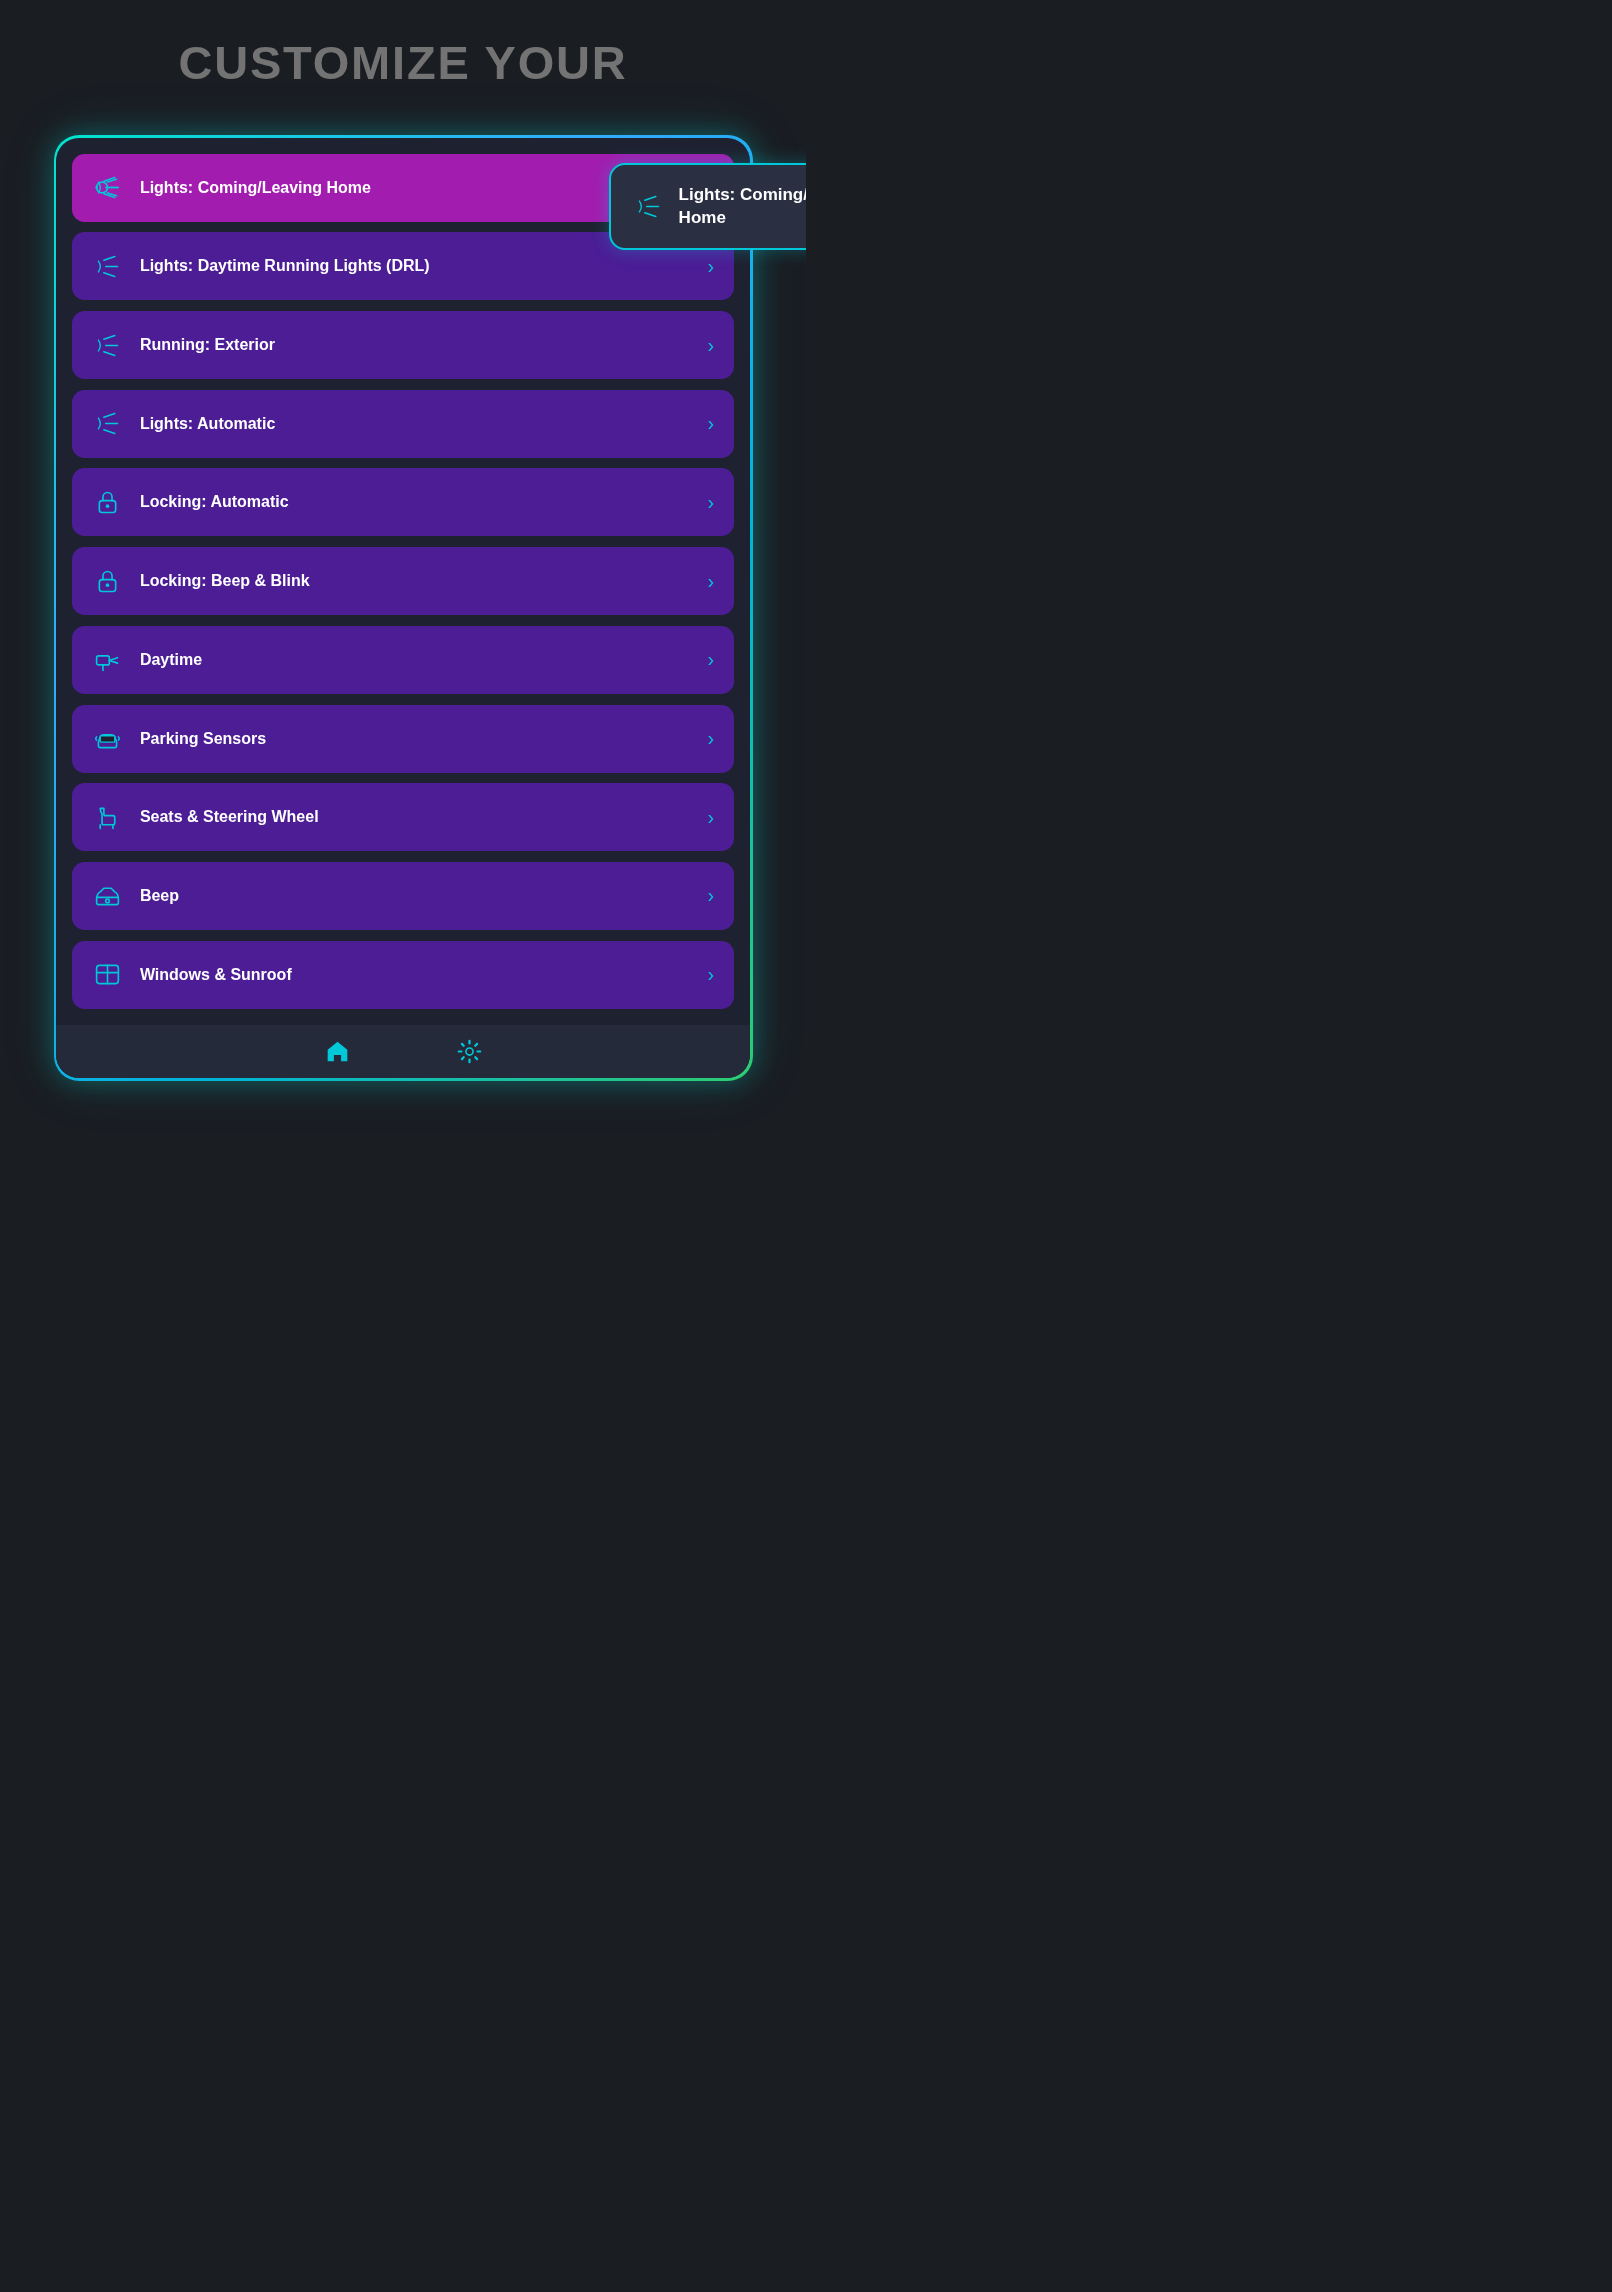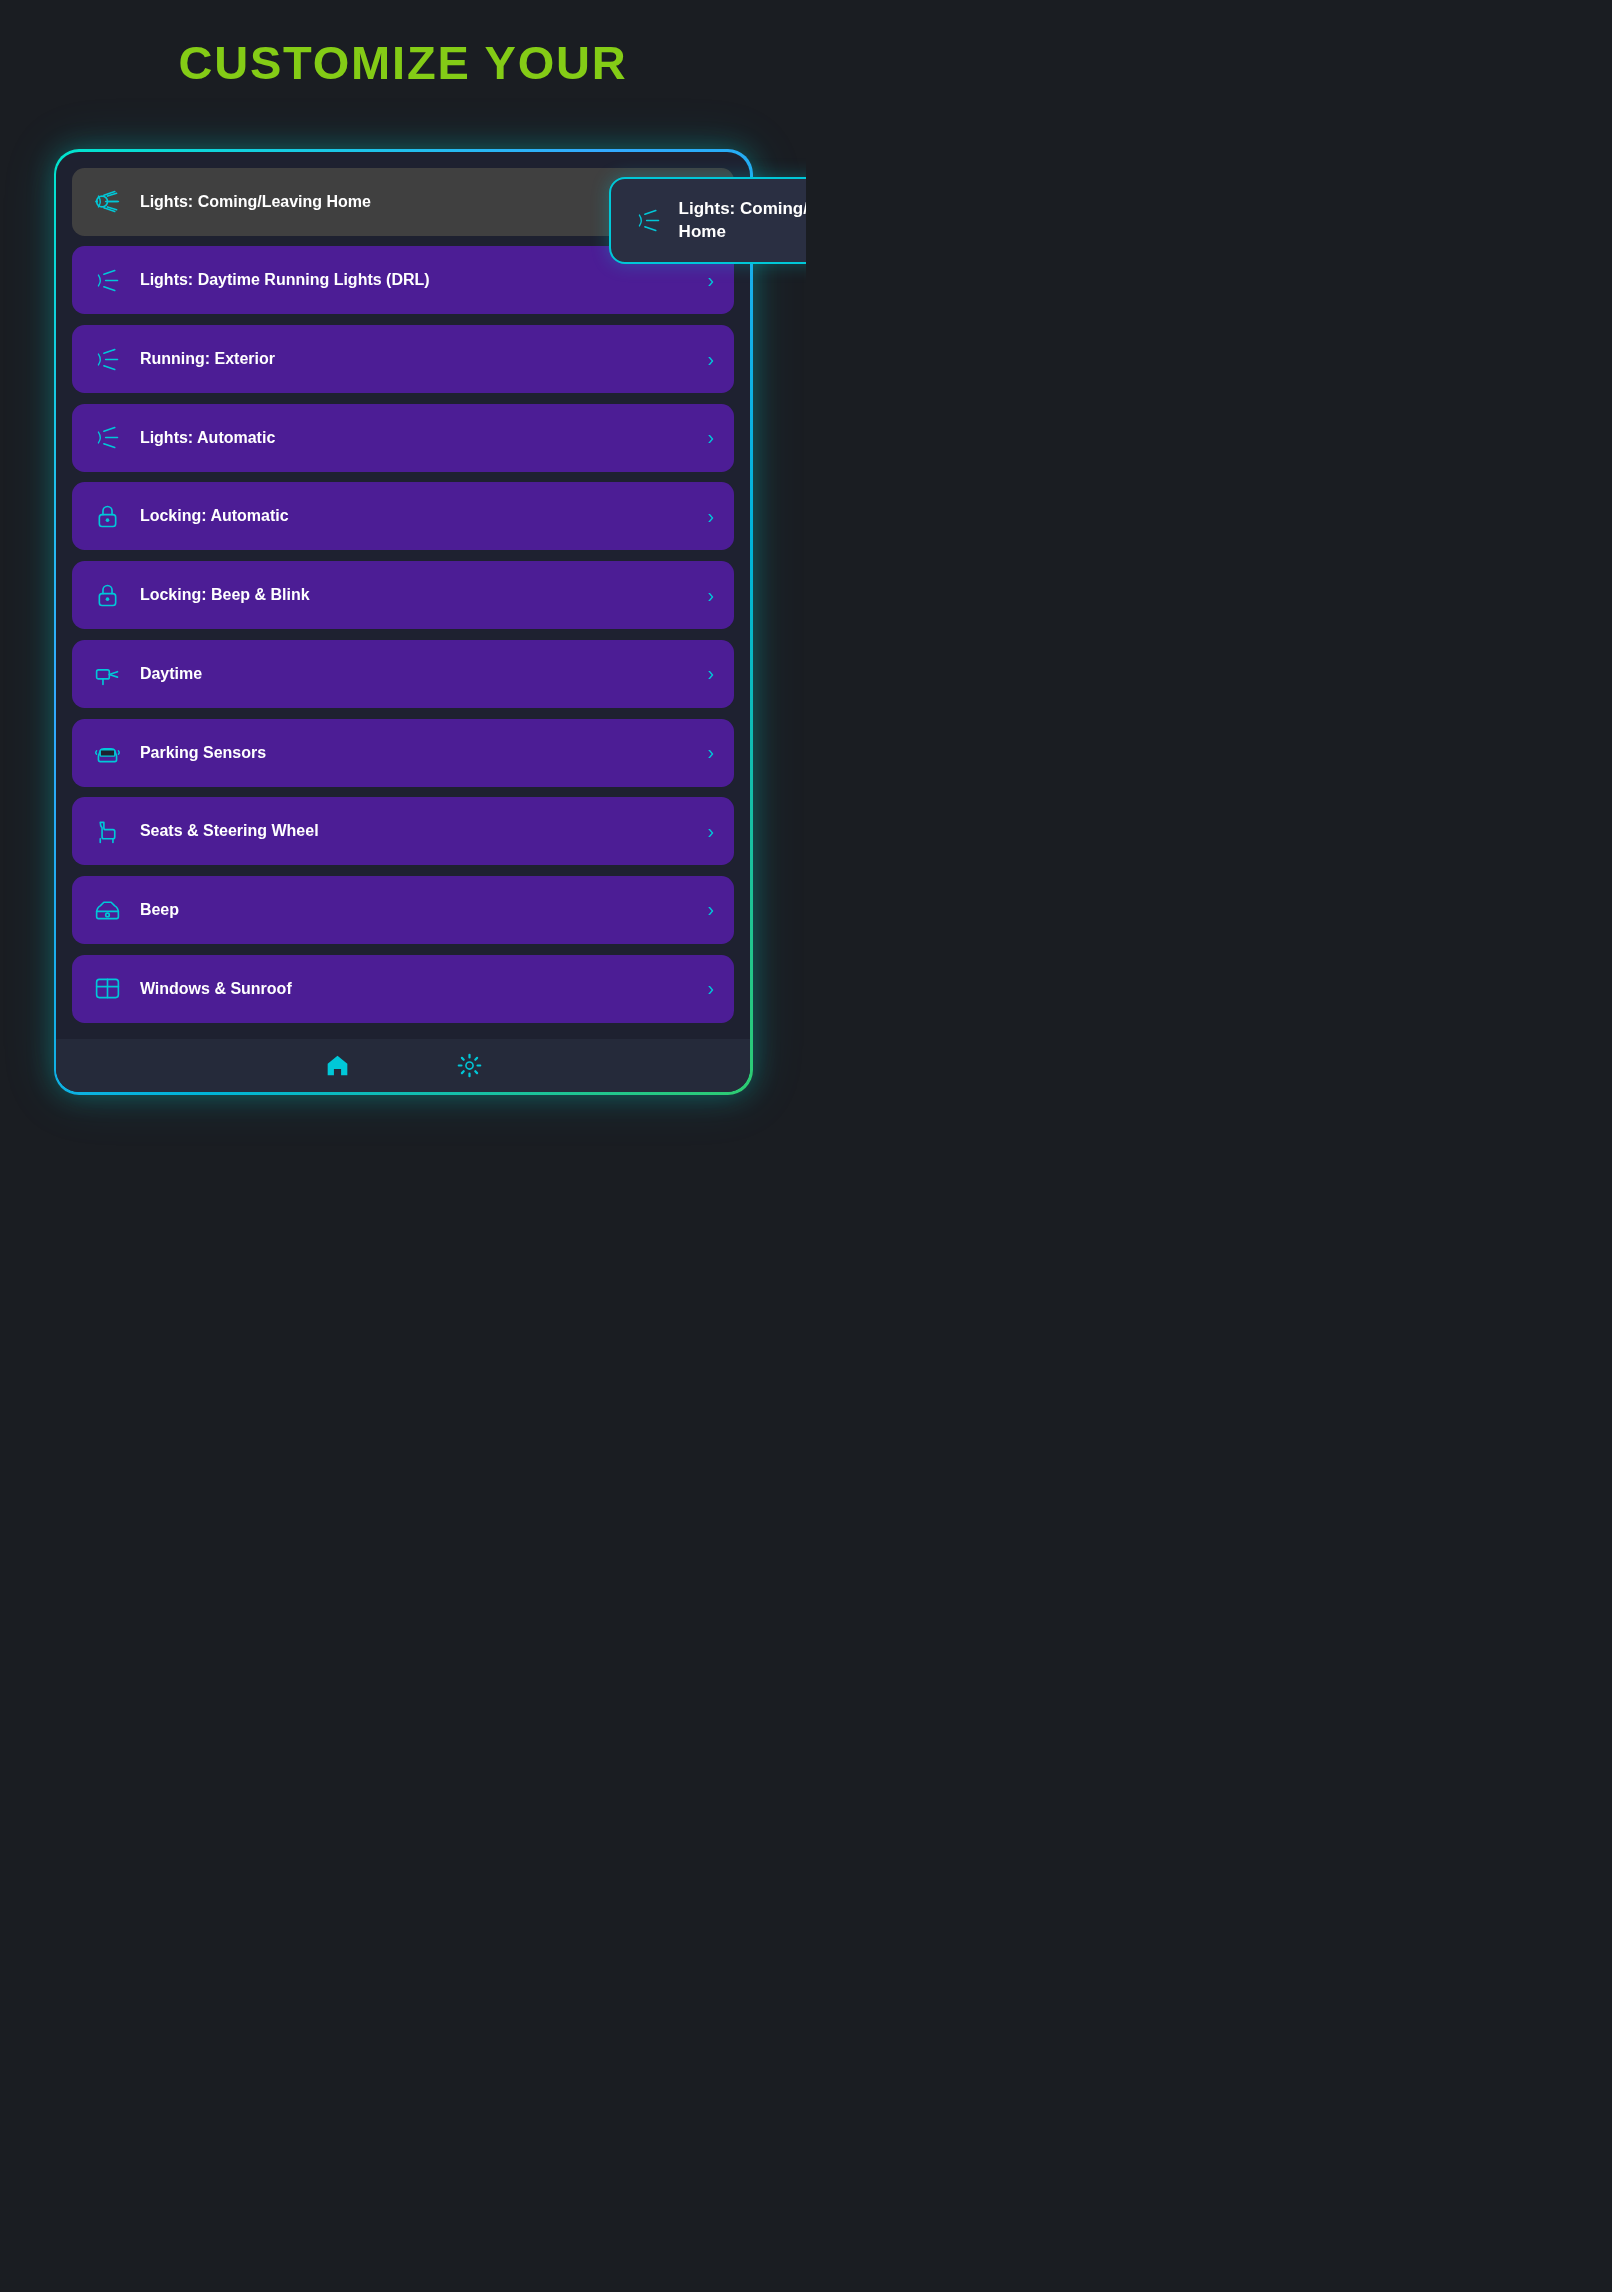--- a/index.html
+++ b/index.html
@@ -9,28 +9,28 @@
       font-family: 'Arial', sans-serif;
       width: 806px;
       min-height: 1146px;
       display: flex;
       flex-direction: column;
       align-items: center;
       padding: 36px 18px 54px;
     }
 
     .page-title {
-      color: #84cc16;
+      color: #737373;
       font-size: 47px;
       font-weight: 900;
       text-align: center;
       text-transform: uppercase;
       letter-spacing: 1.8px;
       line-height: 1.15;
-      margin-bottom: 59px;
+      margin-bottom: 45px;
     }
 
     .device-wrapper {
       position: relative;
       width: 699px;
     }
 
     
     .tablet-outer {
       border-radius: 25px;
@@ -170,21 +170,21 @@
 
     .popup-chevron {
       color: #ffffff;
       font-size: 19.7px;
       font-weight: 300;
       margin-left: 10.7px;
     }
 
     
     .menu-item.active {
-      background: #404040;
+      background: #a21caf;
     }
   </style>
 </head>
 <body>
 
 <h1 class="page-title">
   <span>CUSTOMIZE YOUR</span><br>
 </h1>
 
 <div class="device-wrapper">

